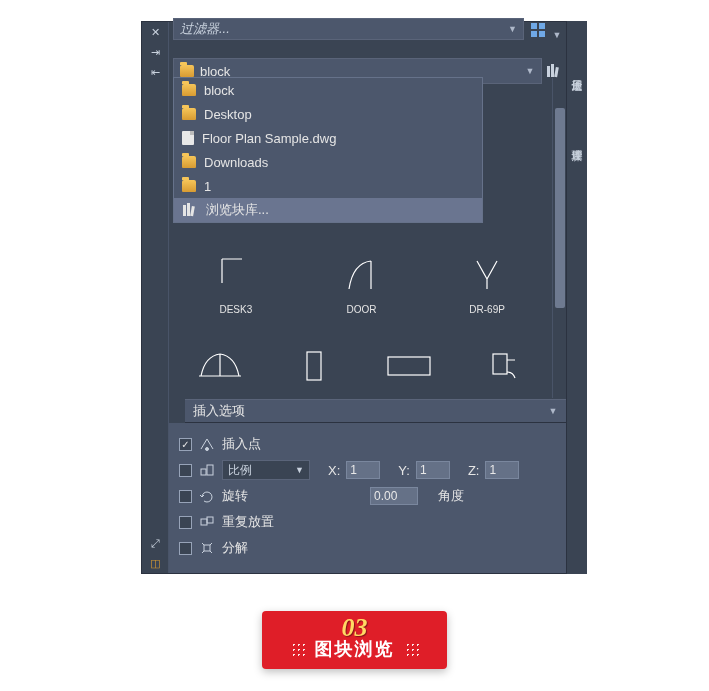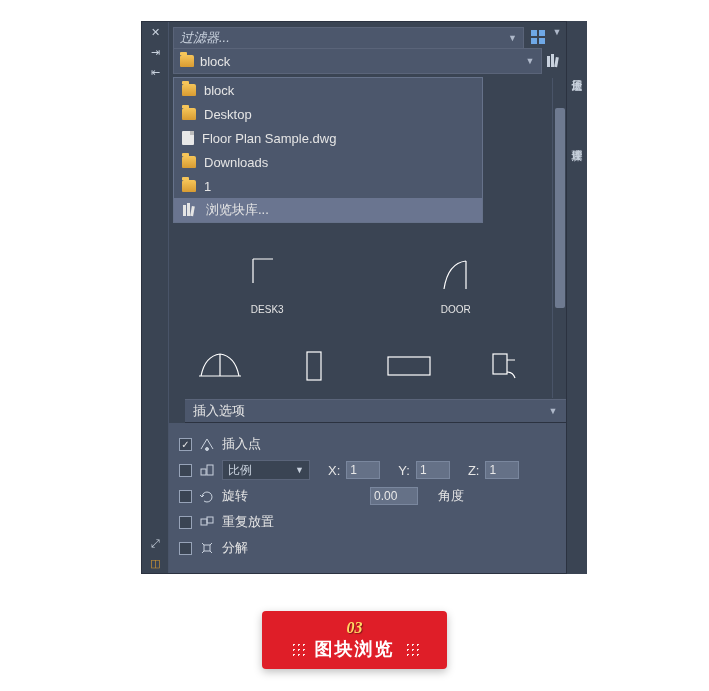--- a/index.html
+++ b/index.html
@@ -9,21 +9,21 @@
 
   .leftbar { position: absolute; left: 0; top: 0; width: 27px; height: 100%; background: #3a4453; border-right: 1px solid #495468; }
   .leftbar .icon { width: 27px; height: 20px; display: flex; align-items: center; justify-content: center; color: #c9d2de; font-size: 11px; }
   .leftbar .bottom-icons { position: absolute; bottom: 0; width: 27px; }
 
   .right-sidebar { position: absolute; left: 567px; top: 21px; width: 20px; height: 553px; background: #3a4453; }
   .right-sidebar .vlabel { writing-mode: vertical-rl; font-size: 11px; color: #c9d2de; padding: 10px 2px; }
 
   .content { position: absolute; left: 27px; top: 0; right: 0; height: 100%; }
 
-  .filter-row { height: 26px; display: flex; align-items: flex-start; padding: 5px 4px; gap: 4px; }
+  .filter-row { height: 26px; display: flex; align-items: flex-end; padding: 18px 4px; gap: 4px; }
   .filter-combo { flex: 1; height: 22px; background: #4c576c; border: 1px solid #5a6479; display: flex; align-items: center; padding: 0 6px; justify-content: space-between; font-style: italic; color: #c9d2de; }
   .filter-combo .caret { font-style: normal; font-size: 9px; color: #aeb8c9; }
   .cube-btn { width: 20px; height: 20px; display: flex; align-items: center; justify-content: center; }
   .caret-small { font-size: 9px; color: #aeb8c9; width: 10px; text-align: center; }
 
   .folder-row { height: 26px; margin: 0 4px; background: #4c576c; border: 1px solid #5a6479; display: flex; align-items: center; padding: 0 6px; justify-content: space-between; }
   .folder-row .left { display: flex; align-items: center; gap: 6px; }
   .folder-icon { width: 14px; height: 12px; background: linear-gradient(#f6c559,#d89b32); border-radius: 2px 2px 1px 1px; position: relative; }
   .folder-icon::before { content: ""; position: absolute; top: -3px; left: 0; width: 7px; height: 3px; background: #f6c559; border-radius: 1px 1px 0 0; }
   .lib-icon { width:16px; height:14px; display:inline-block; }
@@ -49,21 +49,21 @@
   .insert-header { position: absolute; left: 16px; right: 0; bottom: 150px; height: 24px; background: #4c576c; border-top: 1px solid #5a6479; border-bottom: 1px solid #2b3240; display: flex; align-items: center; justify-content: space-between; padding: 0 8px; font-size: 13px; }
   .insert-body { position: absolute; left: 0; right: 0; bottom: 0; height: 150px; background: #4c576c; padding: 8px 10px; }
   .opt-row { display: flex; align-items: center; height: 26px; gap: 6px; font-size: 13px; }
   .chk { width: 13px; height: 13px; border: 1px solid #97a3b8; background: #3a4453; display: inline-flex; align-items: center; justify-content: center; font-size: 10px; color: #e5e5e5; }
   .opt-icon { width: 18px; height: 16px; display: flex; align-items: center; justify-content: center; color: #c9d2de; }
   .num-input { width: 34px; height: 18px; background: #657187; border: 1px solid #7a879e; color: #e8e8e8; font-size: 12px; padding: 0 3px; }
   .num-input.wide { width: 48px; }
   .scale-combo { width: 88px; height: 20px; background: #3a4453; border: 1px solid #5a6479; display: flex; align-items: center; justify-content: space-between; padding: 0 5px; font-size: 12px; color: #c9d2de; }
 
   .badge { position: absolute; left: 262px; top: 611px; width: 185px; height: 58px; background: #df1e28; border-radius: 4px; box-shadow: 0 3px 8px rgba(0,0,0,.25); display:flex; flex-direction:column; align-items:center; justify-content:center; }
-  .badge .num { font-family: "Brush Script MT", cursive; font-style: italic; font-weight: bold; font-size: 16px; color: #ffd964; text-shadow: 1px 1px 1px rgba(0,0,0,.4); line-height: 18px; }
+  .badge .num { font-family: "Brush Script MT", cursive; font-style: italic; font-weight: bold; font-size: 26px; color: #ffd964; text-shadow: 1px 1px 1px rgba(0,0,0,.4); line-height: 18px; }
   .badge .row2 { display:flex; align-items:center; gap:10px; }
   .badge .dots { display:inline-block; width:14px; height:14px; background:
      radial-gradient(#fff 1px, transparent 1px) 0 0/5px 5px; opacity:.9; }
   .badge .txt { color:#fff; font-weight:bold; font-size:18px; letter-spacing:2px; }
 </style>
 </head>
 <body>
 
 <div class="panel">
   <div class="leftbar">
@@ -154,20 +154,28 @@
             </div>
             <div class="label">DESK3</div>
           </div>
         <div class="thumb">
             <div class="preview">
               <svg width="40" height="40" viewBox="0 0 40 40">
                 <path d="M30 6 v28 M30 6 Q12 8 8 34"></path>
               </svg>
             </div>
             <div class="label">DOOR</div>
+          </div>
+        <div class="thumb">
+            <div class="preview">
+              <svg width="40" height="40" viewBox="0 0 40 40">
+                <path d="M10 6 L20 24 L30 6 M20 24 v10"></path>
+              </svg>
+            </div>
+            <div class="label">DR-69P</div>
           </div>
       </div>
       <div class="thumb-row" style="margin-top:22px;">
         <div class="thumb">
             <div class="preview">
               <svg width="50" height="40" viewBox="0 0 50 40">
                 <path d="M25 30 v-22 M25 8 Q10 10 6 30 M25 8 Q40 10 44 30 M4 30 h42"></path>
               </svg>
             </div>
           </div>

